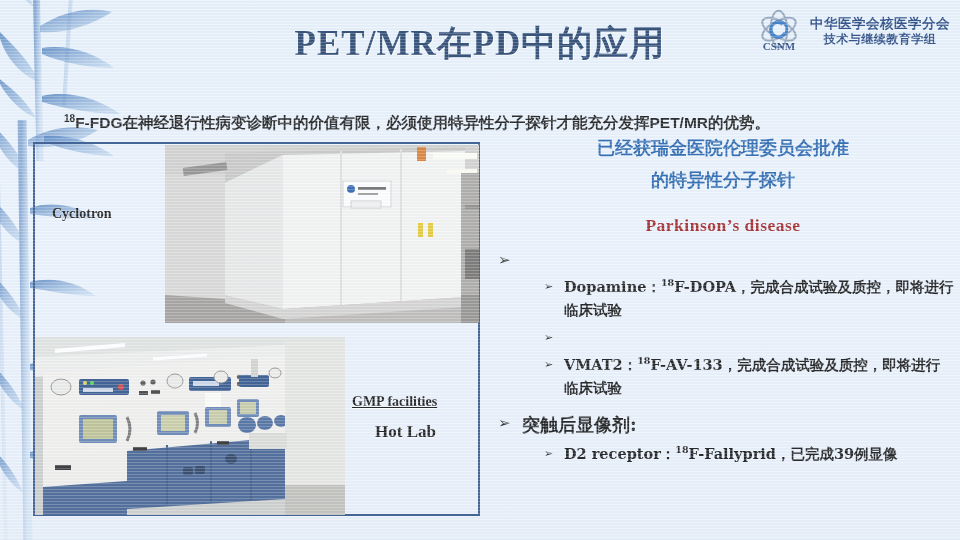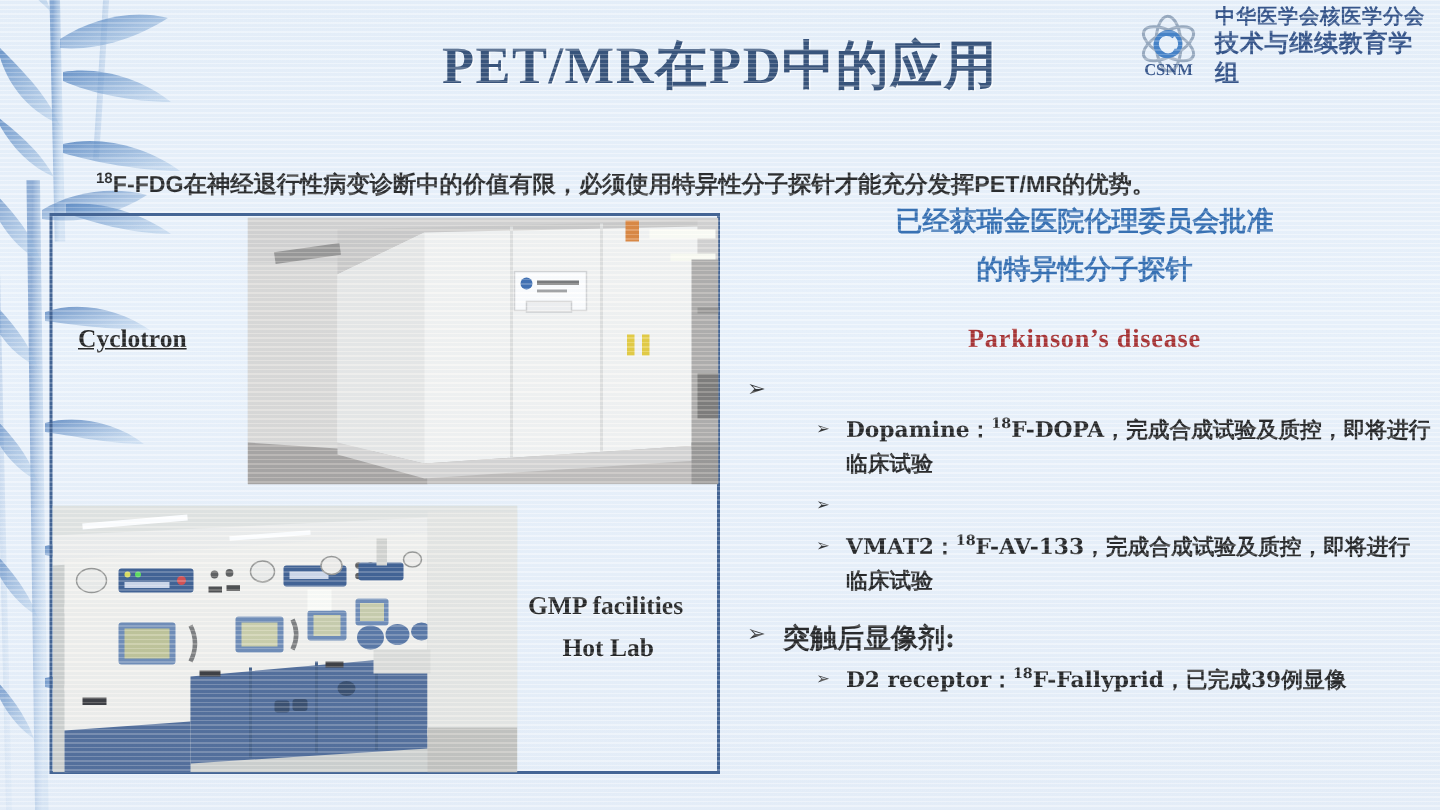--- a/index.html
+++ b/index.html
@@ -34,21 +34,21 @@
     text-shadow:1px 1px 0 rgba(255,255,255,.7);
     font-family:"Liberation Serif","DejaVu Serif",serif;
   }
   .logo{
     position:absolute;right:6px;top:6px;width:200px;height:50px;
     display:flex;align-items:center;gap:6px;
   }
   .logo-mark{width:50px;height:46px;flex:0 0 auto;}
   .logo-text{display:flex;flex-direction:column;line-height:1.25;}
   .logo-l1{font-size:13.5px;font-weight:bold;color:#1d3f7a;font-family:"DejaVu Sans","Liberation Sans",sans-serif;letter-spacing:.5px;}
-  .logo-l2{font-size:16px;font-weight:bold;color:#1d3f7a;font-family:"DejaVu Sans","Liberation Sans",sans-serif;letter-spacing:.5px;text-align:left;}
+  .logo-l2{font-size:12px;font-weight:bold;color:#1d3f7a;font-family:"DejaVu Sans","Liberation Sans",sans-serif;letter-spacing:.5px;text-align:center;}
 
   .lead{
     position:absolute;left:64px;top:92px;width:880px;
     font-size:15.5px;font-weight:bold;color:#111;
     font-family:Liberation Sans, sans-serif;
     white-space:nowrap;
     margin-top:21px;
   }
   .lead sup{font-size:10px;vertical-align:super;}
 
@@ -64,22 +64,22 @@
   }
   .photo-bottom{
     position:absolute;left:35px;top:337px;width:310px;height:178px;
     overflow:hidden;
   }
   .cap{
     position:absolute;font-weight:bold;color:#0b0b0b;
     font-family:"Liberation Serif","DejaVu Serif",serif;
     text-shadow:0 1px 0 rgba(255,255,255,.8);
   }
-  .cap-cyclotron{left:52px;top:216px;font-size:17px;text-decoration:underline;}
-  .cap-gmp{left:352px;top:394px;font-size:17px;}
+  .cap-cyclotron{left:52px;top:206px;font-size:14px;}
+  .cap-gmp{left:352px;top:394px;font-size:14px;text-decoration:underline;}
   .cap-hotlab{left:375px;top:422px;font-size:17px;}
 
   
   .rc{position:absolute;left:492px;top:132px;width:462px;}
   .rc-blue{
     text-align:center;color:#1f5fa9;font-weight:bold;font-size:18px;
     line-height:1.75;font-family:"DejaVu Serif","Liberation Serif",serif;
   }
   .rc-red{
     text-align:center;color:#9e1a1a;font-weight:bold;font-size:17.5px;

